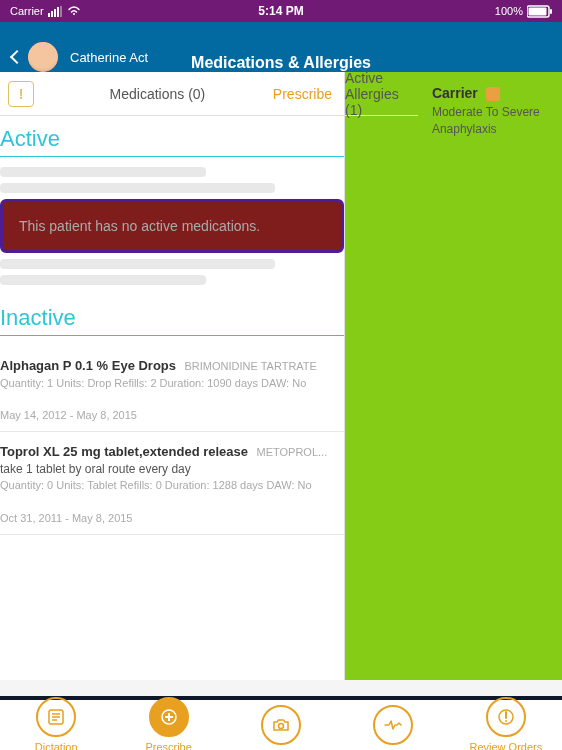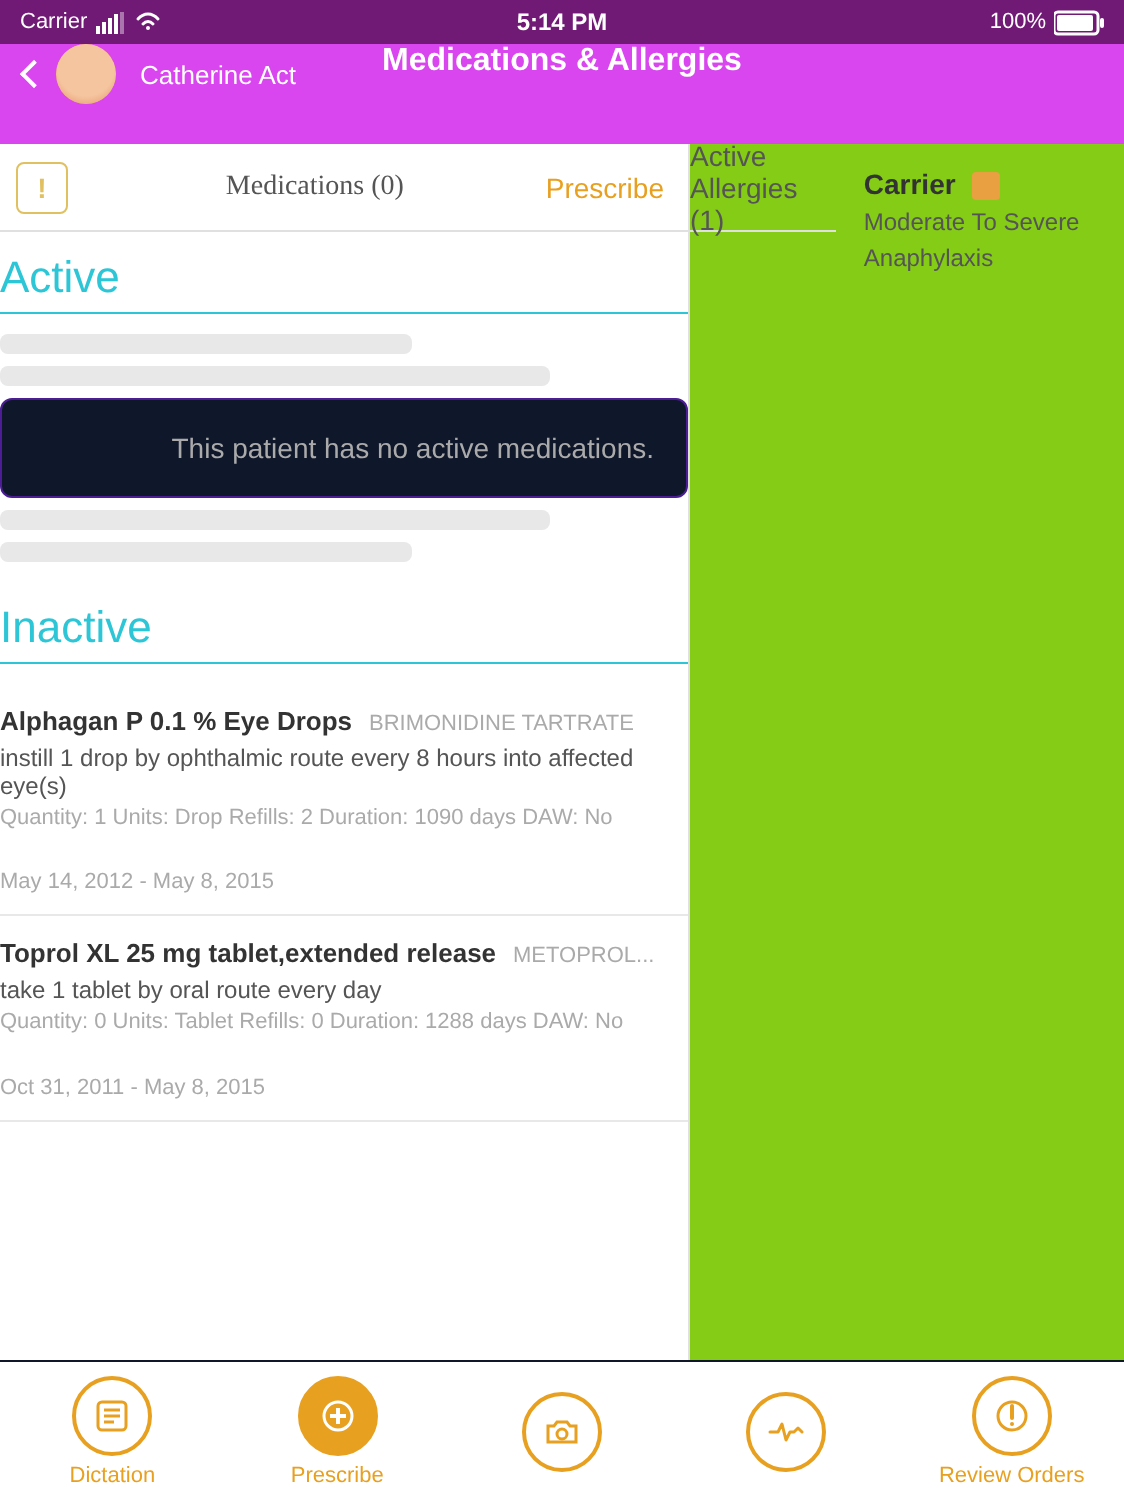--- a/index.html
+++ b/index.html
@@ -26,23 +26,23 @@
       font-weight: 500;
     }
     .status-bar-left { display: flex; align-items: center; gap: 4px; }
     .status-bar-center { position: absolute; left: 50%; transform: translateX(-50%); font-size: 12px; font-weight: 600; }
     .status-bar-right { display: flex; align-items: flex-start; gap: 4px; }
 
     
     .nav-bar {
       width: 100%;
       height: 50px;
-      background: #d946ef;
-      display: flex;
-      align-items: flex-start;
+      background: #0369a1;
+      display: flex;
+      align-items: flex-end;
       padding: 0 12px;
       position: relative;
     }
     .nav-back {
       display: flex;
       align-items: center;
       color: white;
       font-size: 13px;
       gap: 6px;
       cursor: pointer;
@@ -124,21 +124,20 @@
       margin: 0 8px;
       color: #e0c060;
       font-size: 14px;
       font-weight: 700;
     }
     .tab-label {
       flex: 1;
       text-align: center;
       font-size: 14px;
       color: #555;
-      font-family: Liberation Serif, serif;
     }
     .tab-prescribe {
       color: #e8a020;
       font-size: 14px;
       font-weight: 500;
       padding-right: 12px;
       cursor: pointer;
     }
 
     
@@ -150,25 +149,25 @@
     .section-title {
       font-size: 22px;
       color: #2DC6D6;
       font-weight: 300;
       padding-bottom: 4px;
       border-bottom: 1px solid #2DC6D6;
       margin-bottom: 10px;
     }
 
     .no-meds-area {
-      background: #0f172a;
-      border: 1px solid #4c1d95;
+      background: #7f1d1d;
+      border: 3px solid #4c1d95;
       border-radius: 6px;
       padding: 16px;
-      text-align: right;
+      text-align: left;
       color: #aaa;
       font-size: 14px;
       margin: 6px 0;
     }
 
     .skeleton-line {
       height: 10px;
       background: #e8e8e8;
       border-radius: 4px;
       margin: 6px 0;
@@ -258,23 +257,23 @@
     }
     .allergy-reaction {
       font-size: 12px;
       color: #555;
       margin-top: 2px;
     }
 
     
     .bottom-bar {
       width: 100%;
-      height: 70px;
+      height: 54px;
       background: white;
-      border-top: 1px solid #0f172a;
+      border-top: 4px solid #0f172a;
       display: flex;
       align-items: center;
       justify-content: space-around;
       position: absolute;
       bottom: 0;
     }
     .bottom-tab {
       display: flex;
       flex-direction: column;
       align-items: center;
@@ -368,21 +367,20 @@
       <div class="skeleton-line short"></div>
 
       <div class="inactive-section">
         <div class="section-title">Inactive</div>
 
         <div class="med-item">
           <div>
             <span class="med-name">Alphagan P 0.1 % Eye Drops</span>
             <span class="med-generic">BRIMONIDINE TARTRATE</span>
           </div>
-          <div class="med-instruction">instill 1 drop by ophthalmic route  every 8 hours into affected eye(s)</div>
           <div class="med-details">Quantity: 1   Units: Drop   Refills: 2   Duration: 1090 days   DAW: No</div>
           <div class="med-dates">May 14, 2012 - May 8, 2015</div>
         </div>
 
         <div class="med-item">
           <div>
             <span class="med-name">Toprol XL 25 mg tablet,extended release</span>
             <span class="med-generic">METOPROL...</span>
           </div>
           <div class="med-instruction">take 1 tablet by oral route  every day</div>

